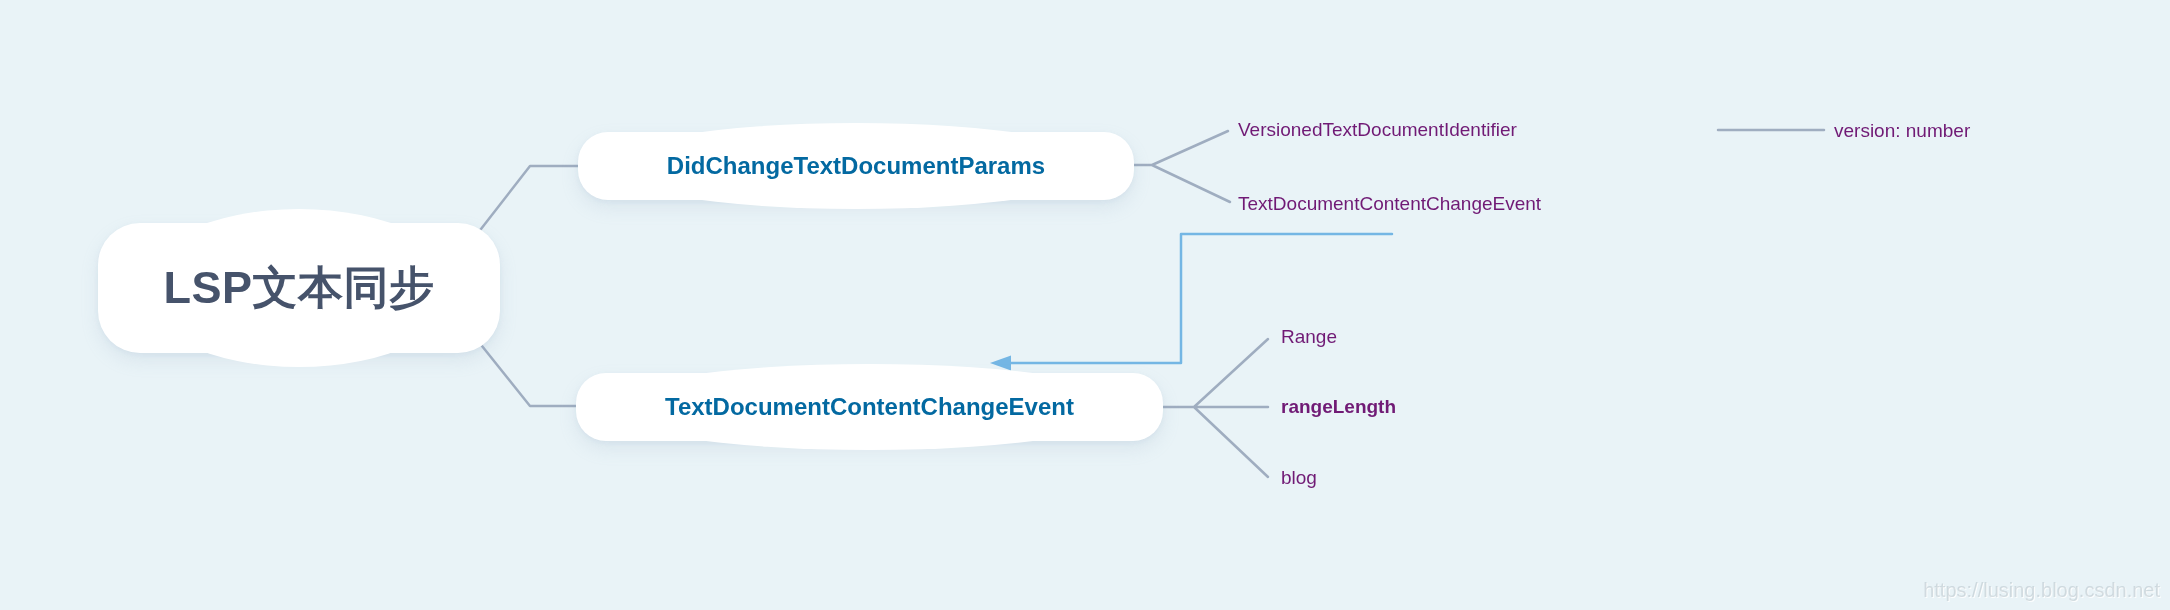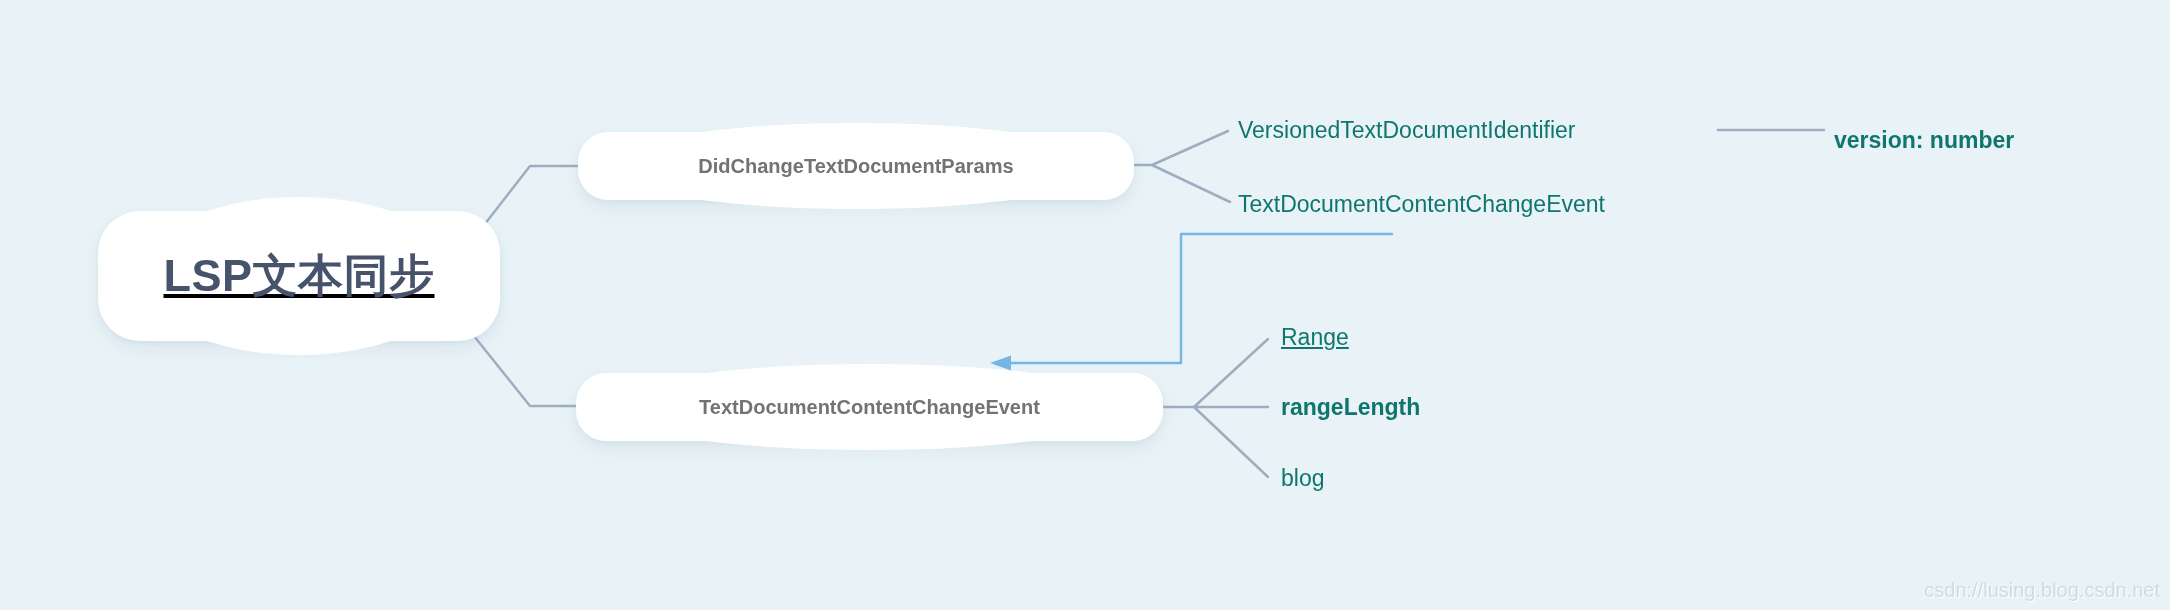--- a/index.html
+++ b/index.html
@@ -27,40 +27,39 @@
   }
   .node::before{ 
     content:"";
     position:absolute;
     left:26px;right:26px;top:-9px;bottom:-9px;
     background:#ffffff;
     border-radius:50%;
     z-index:-1;
   }
   .node-root{
-    left:98px;top:211px;width:402px;height:130px;
+    left:98px;top:223px;width:402px;height:130px;
     border-radius:42px;
-    text-decoration:underline;
   }
   .node-root::before{left:40px;right:40px;top:-14px;bottom:-14px;}
   .node-root .node-label{
     font-size:45px;font-weight:bold;color:#46536b;letter-spacing:.5px;
   }
   .node-branch{
     height:68px;border-radius:30px;
   }
   .node-branch .node-label{
-    font-size:20px;font-weight:bold;color:#737373;
+    font-size:24px;font-weight:bold;color:#0369a1;
   }
   .node-branch1{left:578px;top:132px;width:556px;}
   .node-branch2{left:576px;top:373px;width:587px;}
   
   .subtopic{
     position:absolute;
-    font-size:23px;color:#0f766e;
+    font-size:19px;color:#701a75;
     line-height:34px;white-space:nowrap;
     z-index:2;
   }
   .watermark{
     position:absolute;
     right:10px;bottom:8px;
     font-size:20px;
     color:rgba(182,195,203,.55);
     text-shadow:1px 1px 0 rgba(255,255,255,.85);
     z-index:1;
@@ -86,26 +85,26 @@
 
   <div class="node node-root">
     <span class="node-label">LSP文本同步</span>
   </div>
 
   <div class="node node-branch node-branch1">
     <span class="node-label">DidChangeTextDocumentParams</span>
   </div>
 
   <div class="subtopic" style="left:1238px;top:113px;">VersionedTextDocumentIdentifier</div>
-  <div class="subtopic" style="left:1834px;top:123px;font-weight:bold;">version: number</div>
+  <div class="subtopic" style="left:1834px;top:114px;">version: number</div>
   <div class="subtopic" style="left:1238px;top:187px;">TextDocumentContentChangeEvent</div>
 
   <div class="node node-branch node-branch2">
     <span class="node-label">TextDocumentContentChangeEvent</span>
   </div>
 
-  <div class="subtopic" style="left:1281px;top:320px;text-decoration:underline;">Range</div>
+  <div class="subtopic" style="left:1281px;top:320px;">Range</div>
   <div class="subtopic" style="left:1281px;top:390px;font-weight:bold;">rangeLength</div>
   <div class="subtopic" style="left:1281px;top:461px;">blog</div>
 
-  <div class="watermark">csdn://lusing.blog.csdn.net</div>
+  <div class="watermark">https://lusing.blog.csdn.net</div>
 
 </div>
 
 </body></html>

